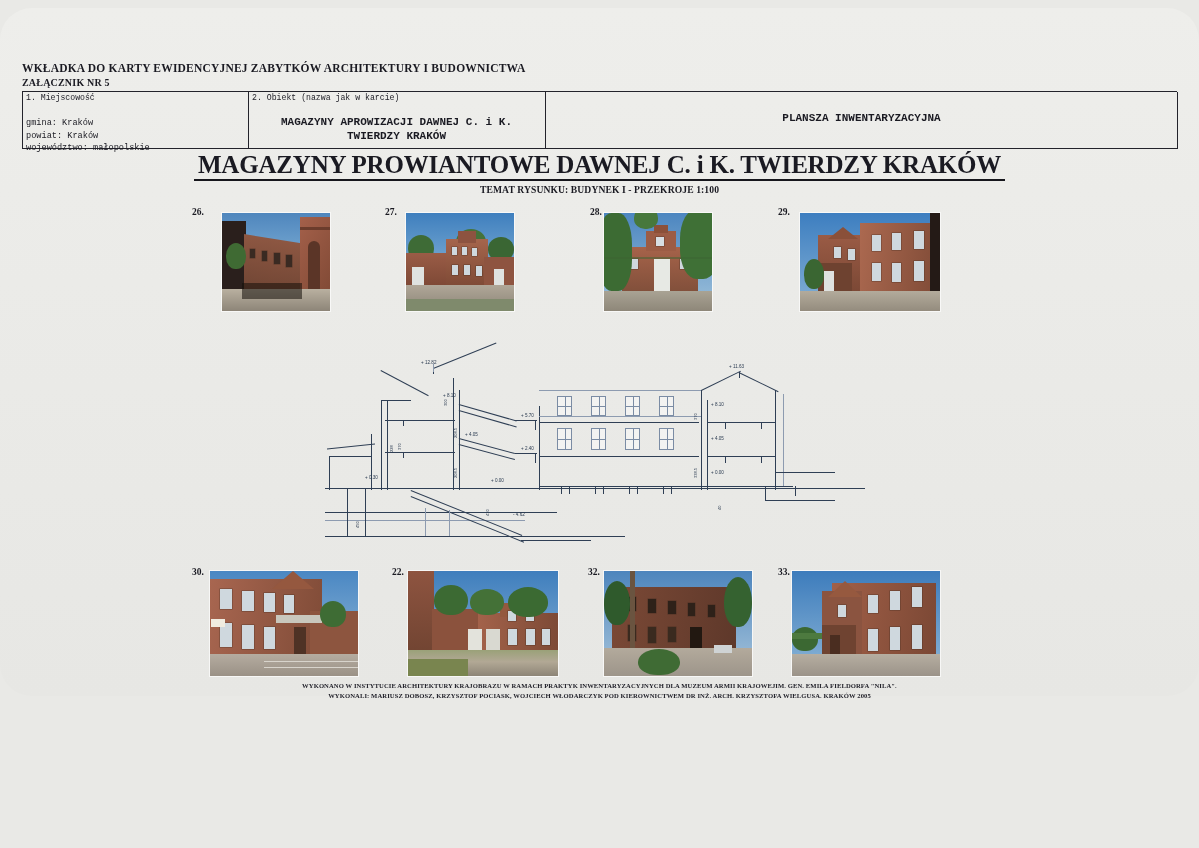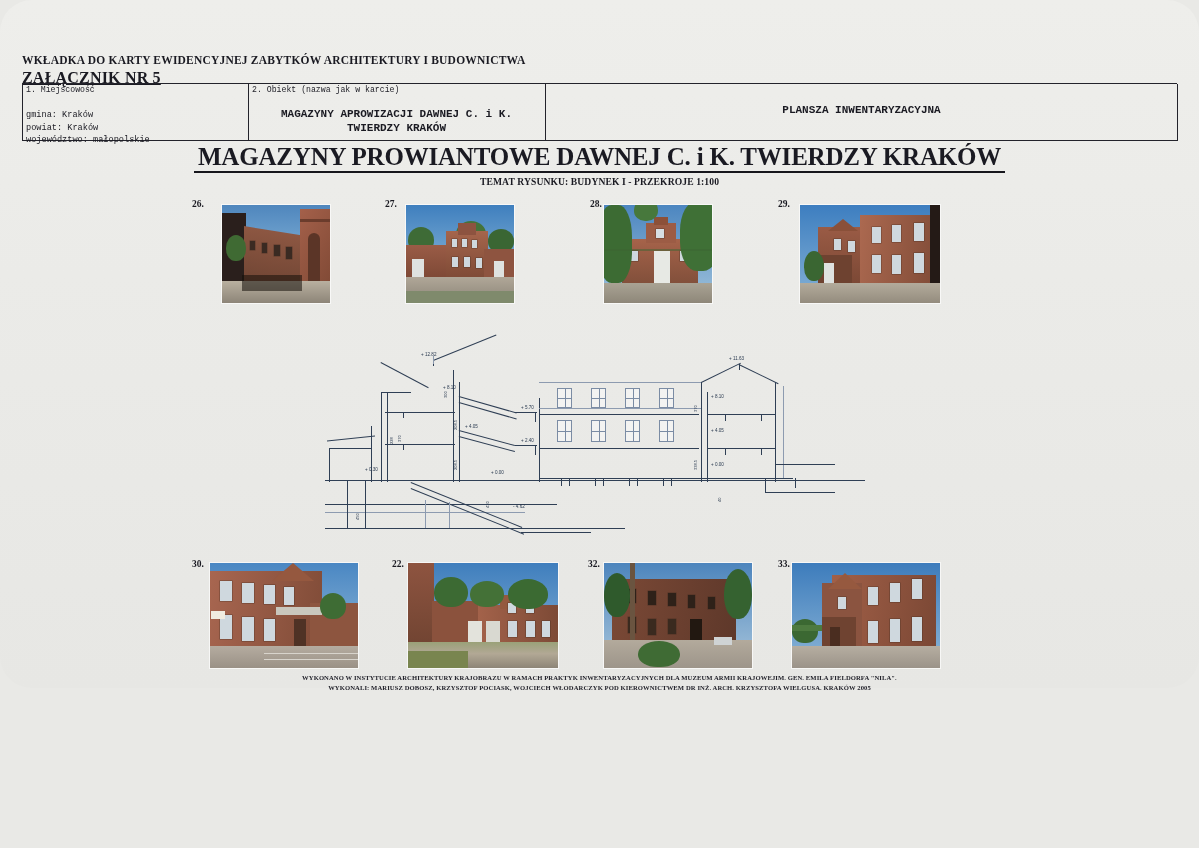--- a/index.html
+++ b/index.html
@@ -6,33 +6,33 @@
   body{
     width:1199px;height:848px;
     background:#e9e9e6;
     font-family:"Liberation Serif", serif;
     color:#1a1a22;
     overflow:hidden;
     position:relative;
   }
   .sheet{
     position:absolute;
-    left:0;top:0;width:1199px;height:688px;
+    left:0;top:8px;width:1199px;height:688px;
     background:linear-gradient(180deg,#eeeeeb 0%,#ebebe8 40%,#e7e7e4 100%);
     border-radius:32px;
   }
   
   .hdr-title{
     position:absolute;left:22px;top:54px;
     font-weight:bold;font-size:11.5px;letter-spacing:.2px;
     white-space:nowrap;
   }
   .hdr-sub{
     position:absolute;left:22px;top:69px;
-    font-weight:bold;font-size:16px;letter-spacing:.2px;text-decoration:underline;
+    font-weight:bold;font-size:10px;letter-spacing:.2px;
   }
   .hdr-rule{
     position:absolute;left:22px;top:83px;width:1155px;height:0;
     border-top:1.4px solid #23232b;
   }
   .hdr-rule2{
     position:absolute;left:22px;top:140px;width:1155px;height:0;
     border-top:1.4px solid #23232b;
   }
   .hdr-cell{position:absolute;top:85px;height:55px;font-family:Liberation Mono, monospace;}

